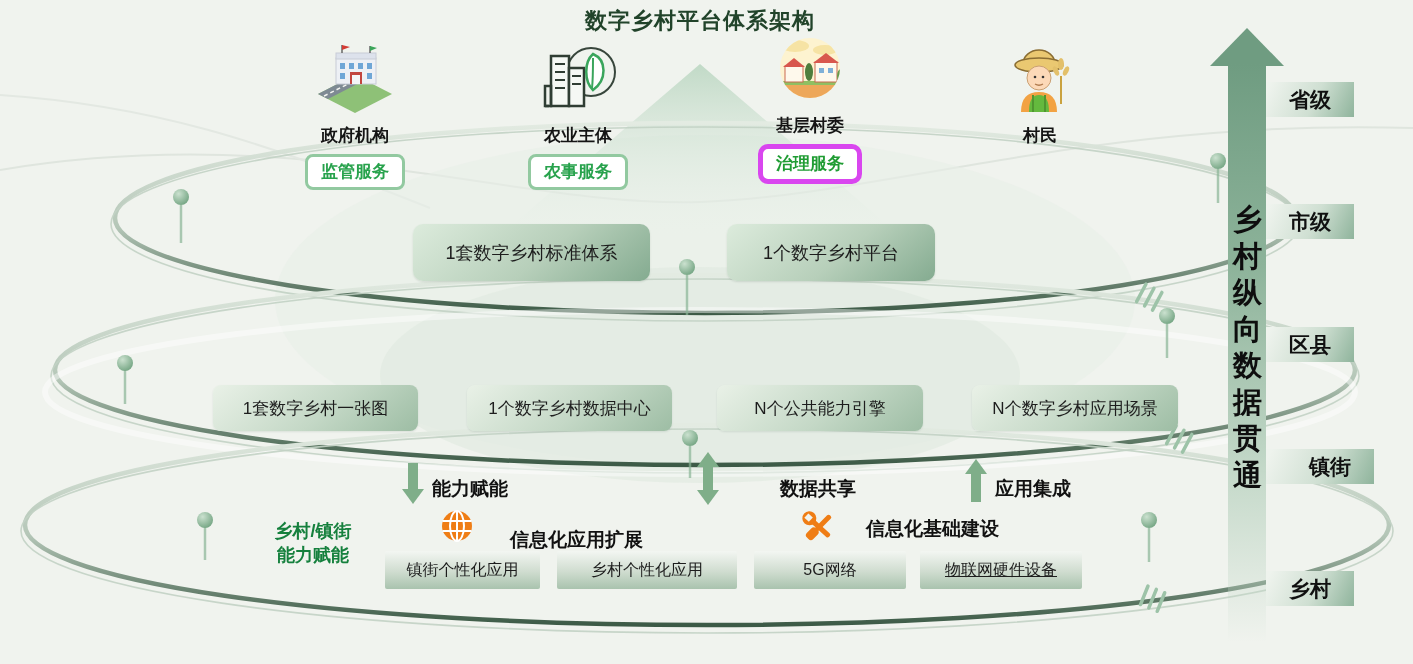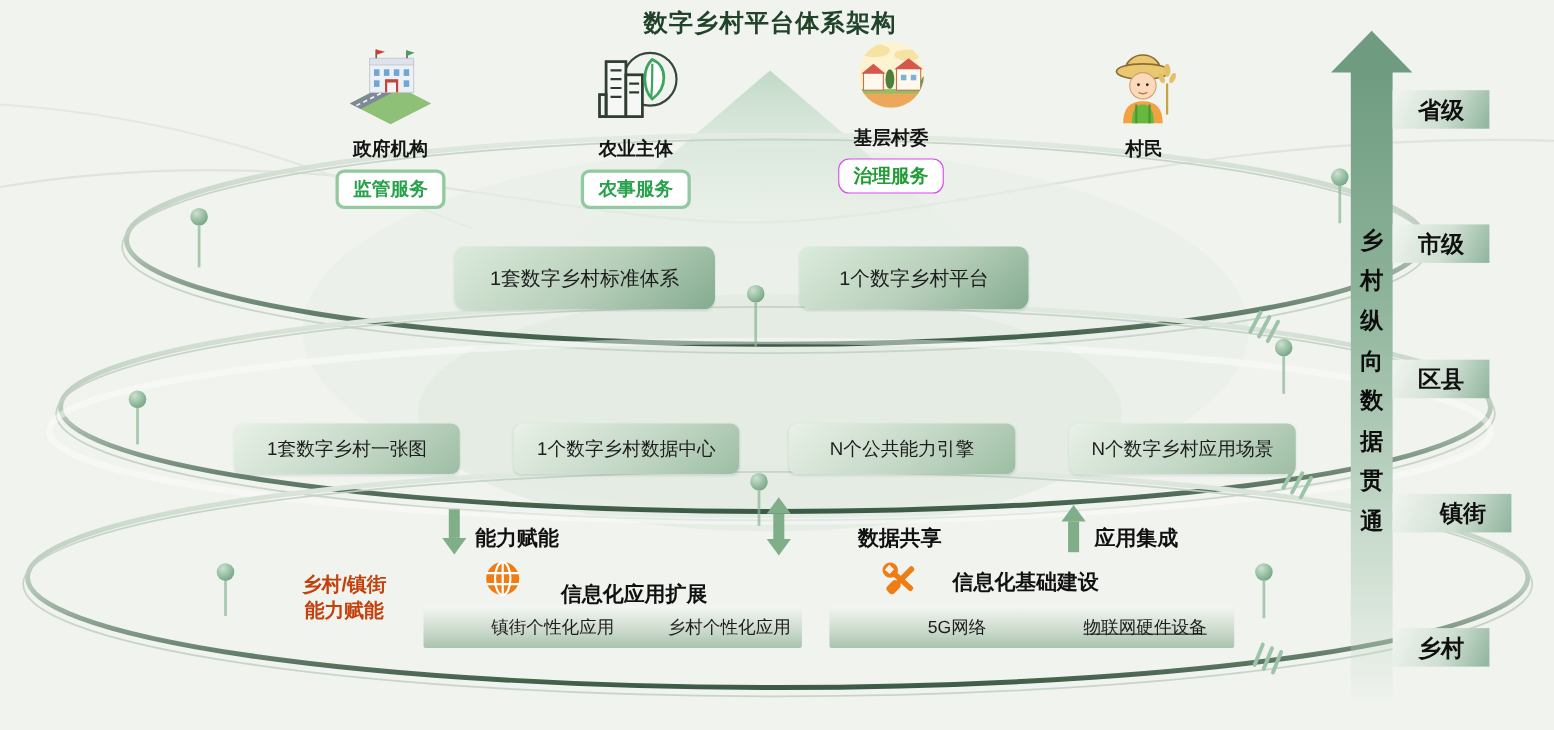--- a/index.html
+++ b/index.html
@@ -9,44 +9,44 @@
   .deco-svg{position:absolute;left:0;top:0;z-index:0;pointer-events:none;}
   .content{z-index:2;}
 
   .title{left:420px;top:6px;width:560px;text-align:center;font-size:22px;font-weight:700;color:#21432a;letter-spacing:1px;z-index:2;}
 
   .actor{width:150px;text-align:center;z-index:2;}
   .actor .icon-box{width:86px;height:78px;margin:0 auto;position:relative;}
   .actor .name{margin-top:4px;font-size:17px;font-weight:700;color:#141414;}
   .pill{display:inline-block;margin-top:7px;background:#ffffff;border-radius:8px;font-size:17px;font-weight:600;padding:4px 13px;line-height:22px;}
   .pill.light{border:3px solid #92c9a0;color:#27a24c;}
-  .pill.bright{border:1px solid #d946ef;color:#1f9c33;border-radius:10px;}
+  .pill.bright{border:5px solid #d946ef;color:#1f9c33;border-radius:10px;}
   .pill.dark{border:5px solid #4a5e26;color:#3c511c;border-radius:10px;}
 
   .lv1-box{height:57px;border-radius:10px;background:linear-gradient(140deg,#dcebdc 0%,#b7cfba 55%,#84ab90 100%);
     display:flex;align-items:center;justify-content:center;font-size:18px;color:#1d1d1d;z-index:2;box-shadow:0 1px 2px rgba(60,90,70,.15);}
   .lv2-box{height:46px;border-radius:8px;background:linear-gradient(140deg,#e9f1e7 0%,#c4d8c6 55%,#9dbda4 100%);
     display:flex;align-items:center;justify-content:center;font-size:17px;color:#1d1d1d;z-index:2;box-shadow:0 1px 2px rgba(60,90,70,.12);}
   .bot-box{height:38px;border-radius:2px;background:linear-gradient(180deg,#f3f6f2 0%,#cfdccf 55%,#a9c3ae 100%);
-    display:flex;align-items:center;justify-content:center;font-size:16px;color:#1d1d1d;z-index:2;padding-left:40px;}
+    display:flex;align-items:center;justify-content:center;font-size:16px;color:#1d1d1d;z-index:2;}
 
   .flow-label{font-size:19px;font-weight:700;color:#111;z-index:2;}
   .arr{z-index:2;}
   .arr .shaft{width:10px;background:#7fae89;margin:0 auto;}
   .arr .head-down{width:0;height:0;border-left:11px solid transparent;border-right:11px solid transparent;border-top:15px solid #7fae89;}
   .arr .head-up{width:0;height:0;border-left:11px solid transparent;border-right:11px solid transparent;border-bottom:15px solid #7fae89;}
 
-  .left-build-label{width:110px;text-align:center;font-size:18px;font-weight:700;color:#c2410c;line-height:24px;z-index:2;}
+  .left-build-label{width:110px;text-align:center;font-size:18px;font-weight:700;color:#15803d;line-height:24px;z-index:2;}
   .section-title{font-size:19px;font-weight:700;color:#111;z-index:2;}
 
   .big-arrow-head{width:0;height:0;border-left:37px solid transparent;border-right:37px solid transparent;border-bottom:38px solid #6f9c81;z-index:1;}
   .big-arrow-shaft{width:38px;background:linear-gradient(180deg,#6f9c81 0%,#8db39a 35%,#c3d8c8 70%,rgba(226,237,228,0) 100%);z-index:1;}
   .level-bar{left:1266px;width:88px;height:35px;background:linear-gradient(115deg,#eef3ed 5%,#cfdfd2 55%,#8fb49c 100%);
     display:flex;align-items:center;justify-content:center;font-size:21px;font-weight:700;color:#101010;z-index:2;}
-  .vtext{width:28px;font-size:21px;font-weight:700;color:#0e0e0e;line-height:36.5px;word-break:break-all;text-align:center;z-index:2;}
+  .vtext{width:28px;font-size:29px;font-weight:700;color:#0e0e0e;line-height:36.5px;word-break:break-all;text-align:center;z-index:2;}
 </style>
 </head>
 <body>
 
 <div class="stage">
 
   <svg class="deco-svg" width="1413" height="664" viewBox="0 0 1413 664">
     <defs>
       <linearGradient id="platter" x1="0" y1="0" x2="0" y2="1">
         <stop offset="0%" stop-color="#e3ebe2"></stop>
@@ -269,21 +269,21 @@
     <svg width="36" height="36" viewBox="0 0 36 36">
       <circle cx="18" cy="18" r="15" fill="#ef7d15"></circle>
       <ellipse cx="18" cy="18" rx="7" ry="15" fill="none" stroke="#ffffff" stroke-width="2"></ellipse>
       <line x1="18" y1="3" x2="18" y2="33" stroke="#ffffff" stroke-width="2"></line>
       <line x1="3.5" y1="13" x2="32.5" y2="13" stroke="#ffffff" stroke-width="2"></line>
       <line x1="3.5" y1="23" x2="32.5" y2="23" stroke="#ffffff" stroke-width="2"></line>
     </svg>
   </div>
   <div class="abs section-title" style="left:510px;top:527px;">信息化应用扩展</div>
   <div class="abs bot-box" style="left:385px;top:551px;width:155px;">镇街个性化应用</div>
-  <div class="abs bot-box" style="left:557px;top:551px;width:132px;">乡村个性化应用</div>
+  <div class="abs bot-box" style="left:557px;top:551px;width:180px;">乡村个性化应用</div>
 
   <div class="abs content" style="left:797px;top:505px;">
     <svg width="44" height="44" viewBox="0 0 44 44">
       <g transform="rotate(45 22 22)">
         <rect x="19.5" y="6" width="5" height="20" rx="2" fill="#ef7d15"></rect>
         <rect x="17.5" y="25" width="9" height="13" rx="3.5" fill="#ef7d15"></rect>
       </g>
       <g transform="rotate(-48 22 22)">
         <circle cx="22" cy="9" r="7" fill="#ef7d15"></circle>
         <rect x="19" y="5" width="6" height="6" fill="#f0f3ee"></rect>

